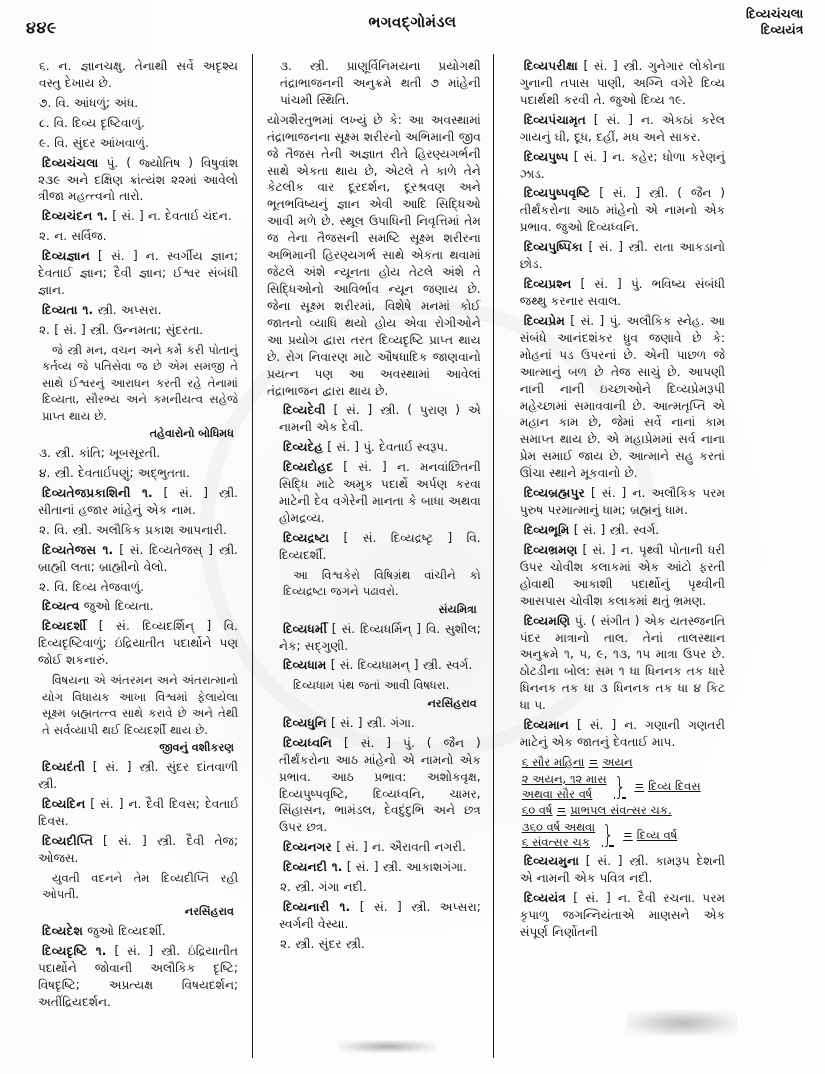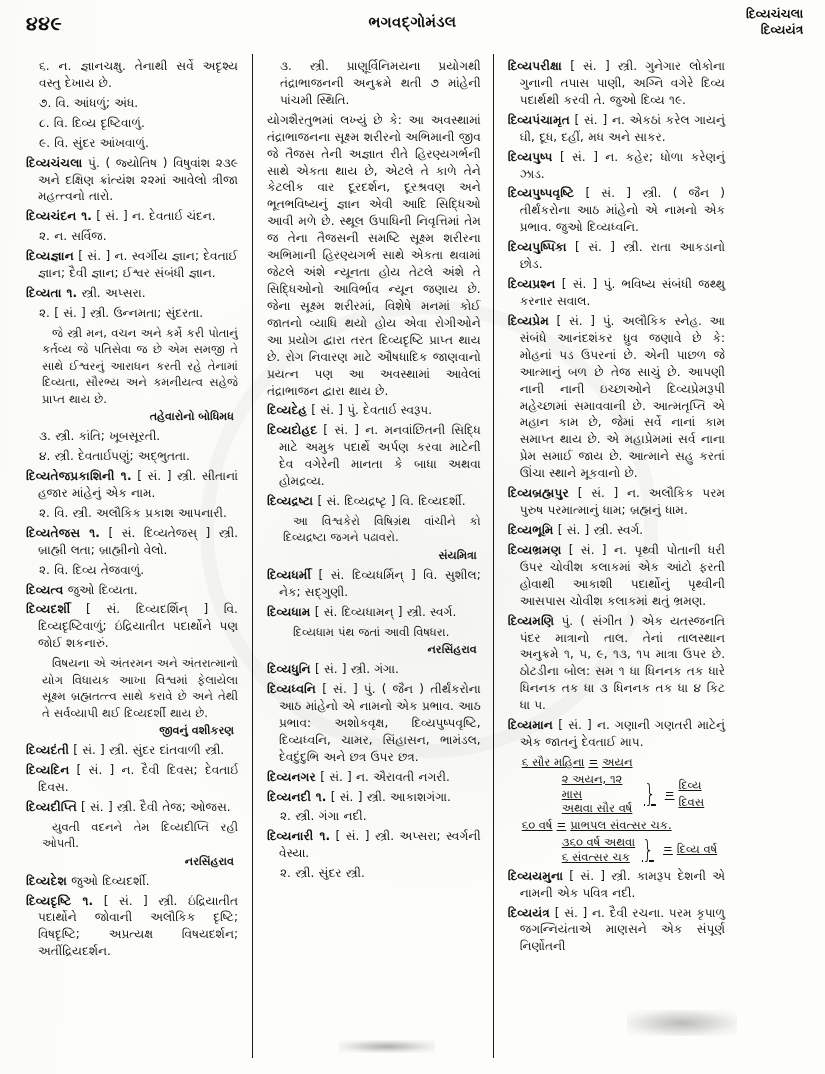--- a/index.html
+++ b/index.html
@@ -46,22 +46,22 @@
     position: absolute;
     left: 0;
     top: 0;
     width: 825px;
     height: 52px;
     z-index: 6;
   }
   .hdr-page-no {
     position: absolute;
     left: 26px;
-    top: 12px;
-    font-size: 19px;
+    top: 18px;
+    font-size: 16px;
     font-weight: bold;
     letter-spacing: .5px;
     color: #100f0d;
     transform: rotate(-0.5deg);
   }
   .hdr-center {
     position: absolute;
     left: 0;
     right: 0;
     top: 13px;
@@ -125,20 +125,21 @@
     font-size: 11.6px;
     line-height: 1.42;
   }
   .entry.cont {
     padding-left: 0;
     text-indent: 0;
   }
   .headword {
     font-weight: bold;
     letter-spacing: .15px;
+    margin-left: 16px;
   }
   .attrib {
     text-align: right;
     font-size: 11.2px;
     font-weight: bold;
     margin: 1px 0 5px 0;
     color: #151412;
     padding-right: 4px;
   }
   
@@ -153,21 +154,20 @@
     display: flex;
     align-items: center;
     margin-bottom: 1px;
     text-decoration: underline;
   }
   .measure-lhs {
     display: inline-block;
   }
   .measure-lhs.two-line {
     line-height: 1.28;
-    margin-left: 40px;
   }
   .brace {
     font-size: 25px;
     line-height: .7;
     margin: 0 3px 0 5px;
     font-weight: 300;
     transform: scaleX(.75);
     display: inline-block;
   }
   .eqs { margin: 0 4px; }
@@ -235,20 +235,21 @@
         <p class="entry hang"><span class="headword">દિવ્યદીપ્તિ</span><span> [ સં. ] સ્ત્રી. દૈવી તેજ; ઓજસ.</span></p>
         <p class="entry quote">યુવતી વદનને તેમ દિવ્યદીપ્તિ રહી ઓપતી.</p>
         <p class="attrib">નરસિંહરાવ</p>
         <p class="entry hang"><span class="headword">દિવ્યદેશ</span><span> જુઓ દિવ્યદર્શી.</span></p>
         <p class="entry hang"><span class="headword">દિવ્યદૃષ્ટિ ૧.</span><span> [ સં. ] સ્ત્રી. ઇંદ્રિયાતીત પદાર્થોને જોવાની અલૌકિક દૃષ્ટિ; વિષદૃષ્ટિ; અપ્રત્યક્ષ વિષયદર્શન; અતીંદ્રિયદર્શન.</span></p>
       </div>
     <div class="col col-2">
       <div class="smudge-a"></div>
     <p class="entry sub">૩. સ્ત્રી. પ્રાણૂર્વિનિમયના પ્રયોગથી તંદ્રાભાજનની અનુક્રમે થતી ૭ માંહેની પાંચમી સ્થિતિ.</p>
         <p class="entry cont">યોગશૈરતુભમાં લખ્યું છે કે: આ અવસ્થામાં તંદ્રાભાજનના સૂક્ષ્મ શરીરનો અભિમાની જીવ જે તૈજસ તેની અજ્ઞાત રીતે હિરણ્યગર્ભની સાથે એકતા થાય છે, એટલે તે કાળે તેને કેટલીક વાર દૂરદર્શન, દૂરશ્રવણ અને ભૂતભવિષ્યનું જ્ઞાન એવી આદિ સિદ્ધિઓ આવી મળે છે. સ્થૂલ ઉપાધિની નિવૃત્તિમાં તેમ જ તેના તૈજસની સમષ્ટિ સૂક્ષ્મ શરીરના અભિમાની હિરણ્યગર્ભ સાથે એકતા થવામાં જેટલે અંશે ન્યૂનતા હોય તેટલે અંશે તે સિદ્ધિઓનો આવિર્ભાવ ન્યૂન જણાય છે. જેના સૂક્ષ્મ શરીરમાં, વિશેષે મનમાં કોઈ જાતનો વ્યાધિ થયો હોય એવા રોગીઓને આ પ્રયોગ દ્વારા તરત દિવ્યદૃષ્ટિ પ્રાપ્ત થાય છે. રોગ નિવારણ માટે ઔષધાદિક જાણવાનો પ્રયત્ન પણ આ અવસ્થામાં આવેલાં તંદ્રાભાજન દ્વારા થાય છે.</p>
+        <p class="entry hang"><span class="headword">દિવ્યદેવી</span><span> [ સં. ] સ્ત્રી. ( પુરાણ ) એ નામની એક દેવી.</span></p>
         <p class="entry hang"><span class="headword">દિવ્યદેહ</span><span> [ સં. ] પું. દેવતાર્ઇ સ્વરૂપ.</span></p>
         <p class="entry hang"><span class="headword">દિવ્યદોહદ</span><span> [ સં. ] ન. મનવાંછિતની સિદ્ધિ માટે અમુક પદાર્થે અર્પણ કરવા માટેની દેવ વગેરેની માનતા કે બાધા અથવા હોમદ્રવ્ય.</span></p>
         <p class="entry hang"><span class="headword">દિવ્યદ્રષ્ટા</span><span> [ સં. દિવ્યદ્રષ્ટૃ ] વિ. દિવ્યદર્શી.</span></p>
         <p class="entry quote">આ વિશ્વકેરો વિષિગ્રંથ વાંચીને કો દિવ્યદ્રષ્ટા જગને પઢાવરો.</p>
         <p class="attrib">સંયમિત્રા</p>
         <p class="entry hang"><span class="headword">દિવ્યધર્મી</span><span> [ સં. દિવ્યધર્મિન્ ] વિ. સુશીલ; નેક; સદ્‌ગુણી.</span></p>
         <p class="entry hang"><span class="headword">દિવ્યધામ</span><span> [ સં. દિવ્યધામન્ ] સ્ત્રી. સ્વર્ગ.</span></p>
         <p class="entry quote">દિવ્યધામ પંથ જતાં આવી વિષધરા.</p>
         <p class="attrib">નરસિંહરાવ</p>
         <p class="entry hang"><span class="headword">દિવ્યધુનિ</span><span> [ સં. ] સ્ત્રી. ગંગા.</span></p>

